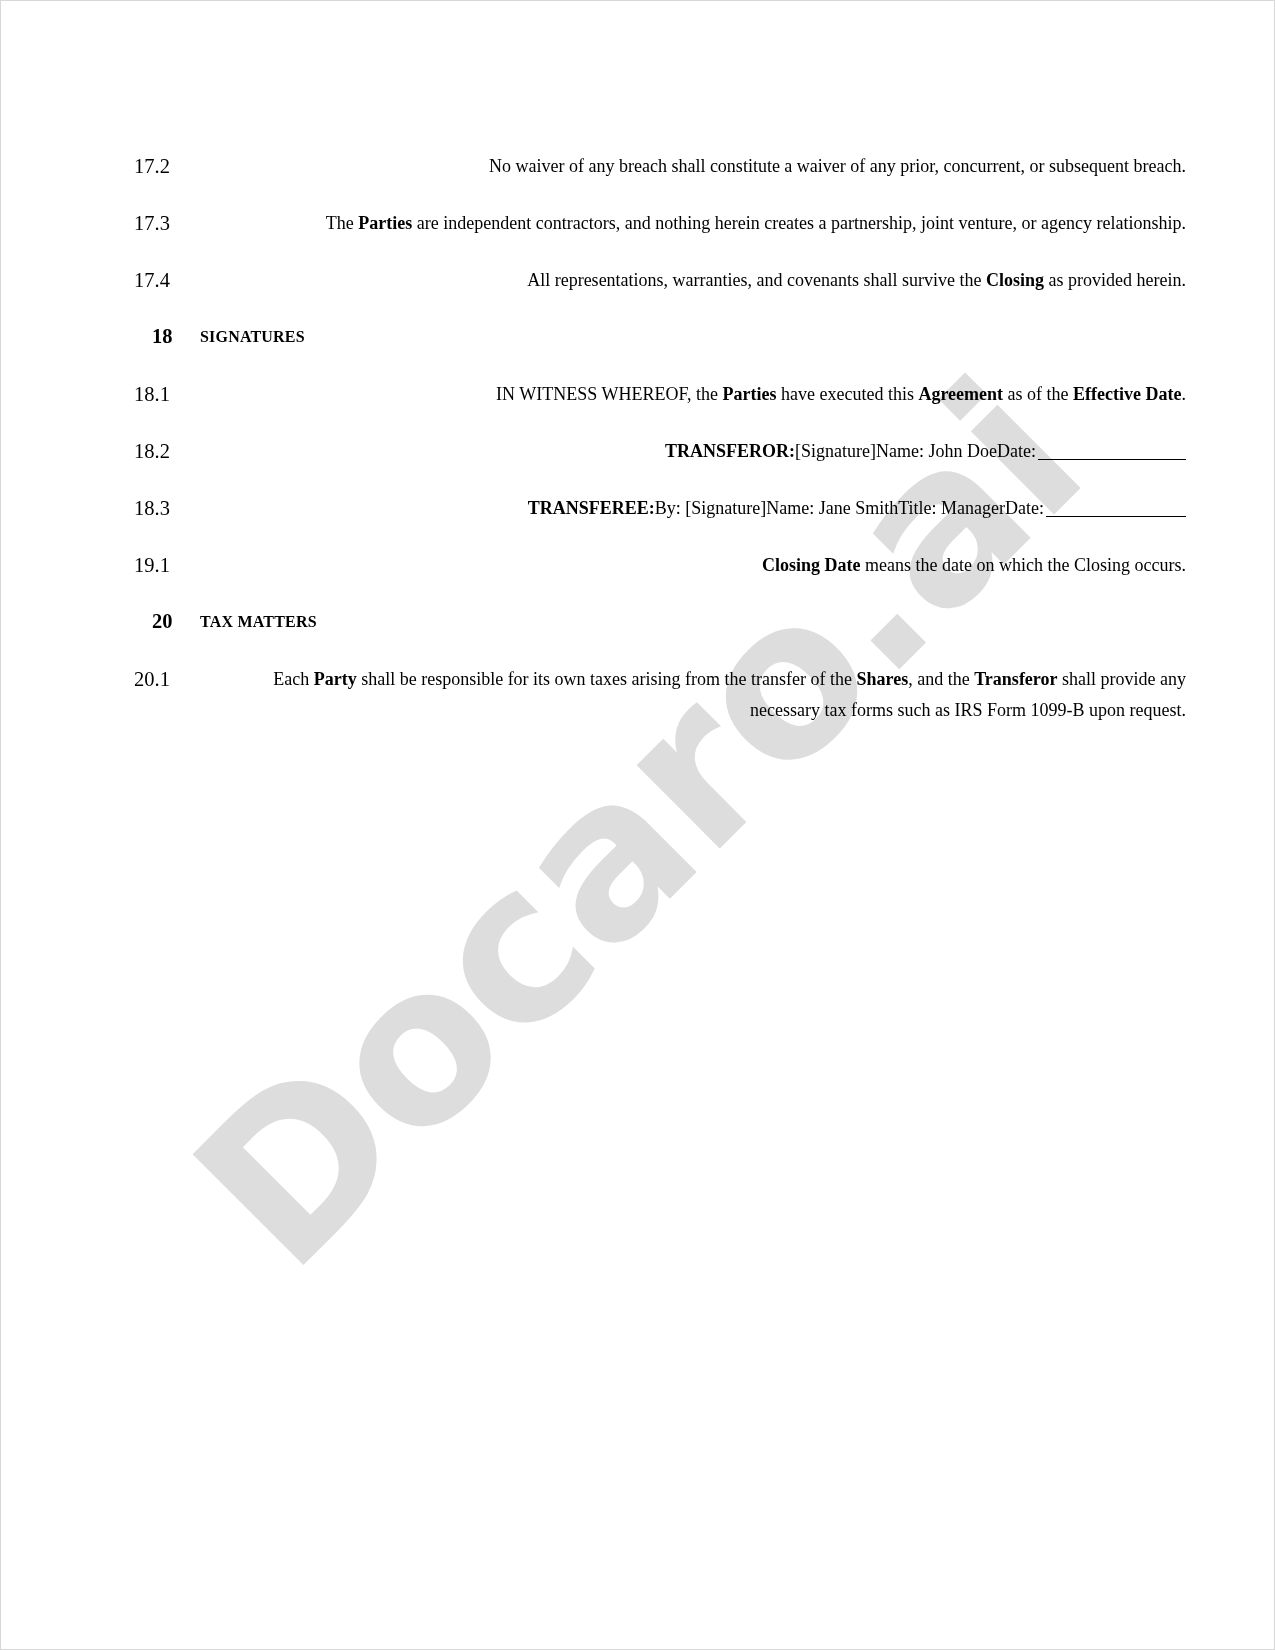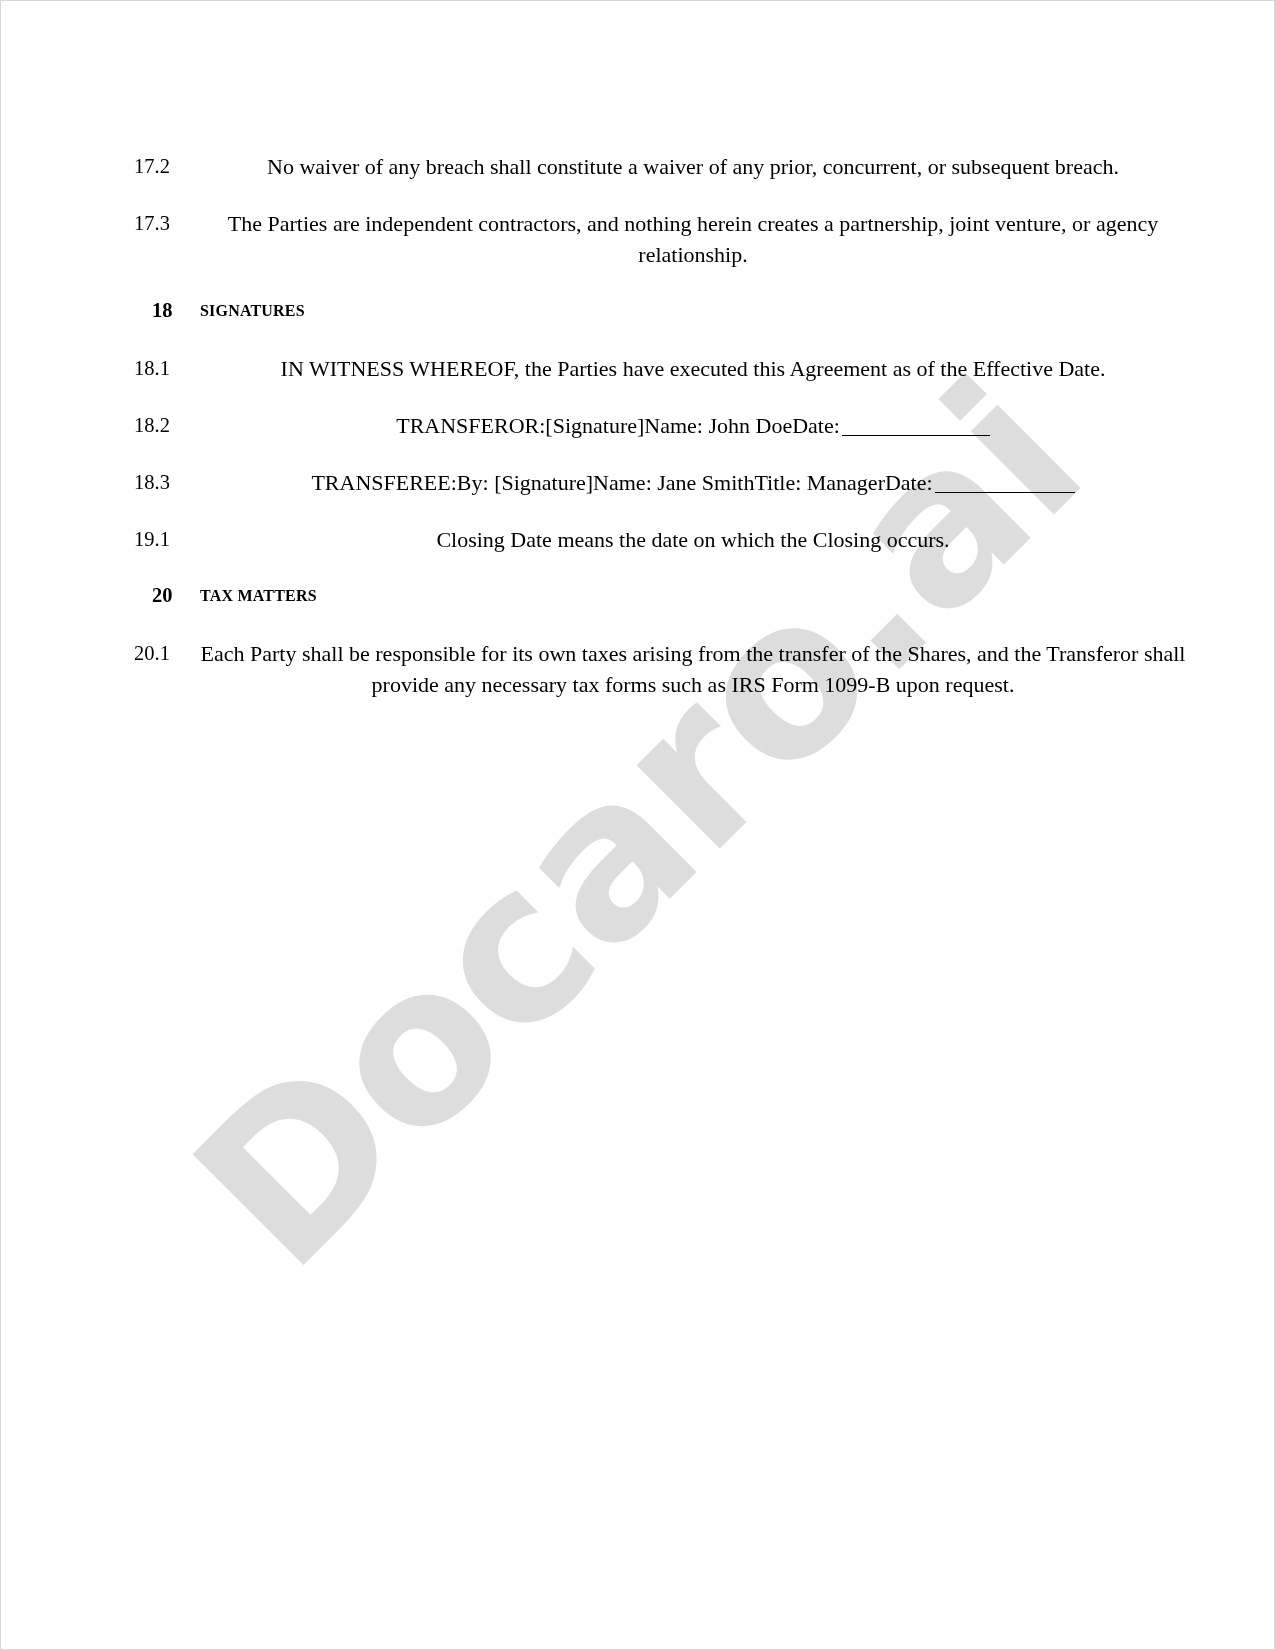--- a/index.html
+++ b/index.html
@@ -53,23 +53,23 @@
   }
   .clause-num {
     flex: 0 0 66px;
     font-size: 20.5px;
     line-height: 31px;
     text-align: left;
     padding-left: 0;
   }
   .clause-body {
     flex: 1 1 auto;
-    font-size: 22px;
+    font-size: 18px;
     line-height: 31px;
-    text-align: center;
+    text-align: right;
   }
   .section-head {
     display: flex;
     align-items: flex-start;
     margin-top: 26px;
     margin-bottom: 28px;
   }
   .section-num {
     flex: 0 0 66px;
     font-size: 20.5px;
@@ -78,21 +78,21 @@
     text-align: left;
     padding-left: 18px;
   }
   .section-title {
     flex: 1 1 auto;
     font-size: 16px;
     line-height: 29px;
     font-weight: bold;
     letter-spacing: 0.2px;
   }
-  b, .b { font-weight: normal; }
+  b, .b { font-weight: bold; }
   .blank {
     display: inline-block;
     border-bottom: 1.6px solid #000;
     width: 148px;
     vertical-align: -3px;
     margin-left: 2px;
   }
   .blank.short { width: 140px; }
 </style>
 </head>
@@ -109,20 +109,24 @@
     <div class="clause">
       <div class="clause-num">17.2</div>
       <div class="clause-body"><span>No waiver of any breach shall constitute a waiver of any prior, concurrent, or subsequent breach.</span></div>
     </div>
 
     <div class="clause">
       <div class="clause-num">17.3</div>
       <div class="clause-body"><span>The </span><b>Parties</b><span> are independent contractors, and nothing herein creates a partnership, joint venture, or agency relationship.</span></div>
     </div>
 
+    <div class="clause">
+      <div class="clause-num">17.4</div>
+      <div class="clause-body"><span>All representations, warranties, and covenants shall survive the </span><b>Closing</b><span> as provided herein.</span></div>
+    </div>
 
     <div class="section-head">
       <div class="section-num">18</div>
       <div class="section-title">SIGNATURES</div>
     </div>
 
     <div class="clause">
       <div class="clause-num">18.1</div>
       <div class="clause-body"><span>IN WITNESS WHEREOF, the </span><b>Parties</b><span> have executed this </span><b>Agreement</b><span> as of the </span><b>Effective Date</b><span>.</span></div>
     </div>

